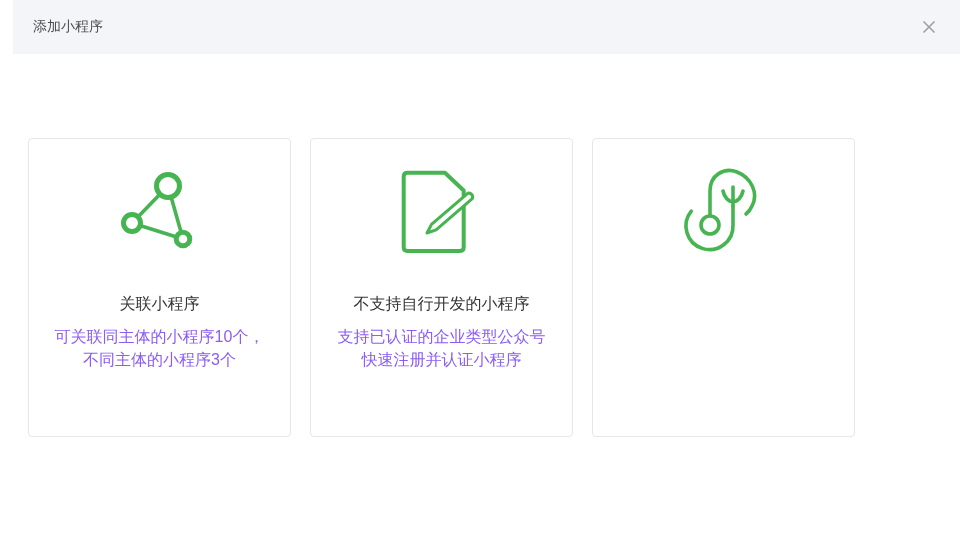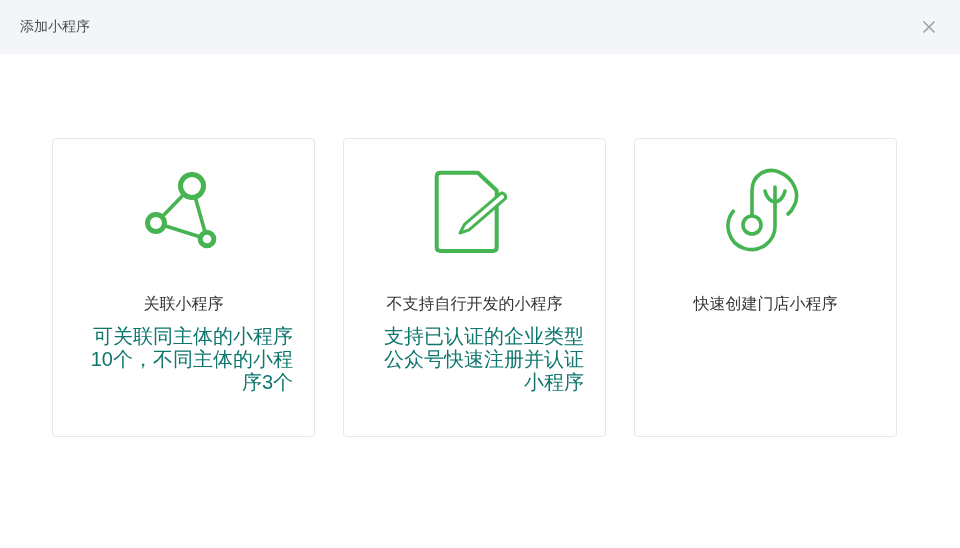--- a/index.html
+++ b/index.html
@@ -11,20 +11,21 @@
     position: relative;
   }
   
   .dlg-header {
     height: 54px;
     background: #f4f5f9;
     display: flex;
     align-items: center;
     padding: 0 22px 0 20px;
     position: relative;
+    margin-left: 13px;
   }
   .dlg-title {
     font-size: 14px;
     color: #4a4e54;
   }
   .dlg-close {
     position: absolute;
     right: 22px;
     top: 50%;
     transform: translateY(-50%);
@@ -32,22 +33,22 @@
     height: 18px;
     cursor: pointer;
     display: flex;
     align-items: center;
     justify-content: center;
   }
   .dlg-close svg { display: block; }
   
   .cards {
     display: flex;
-    gap: 28px;
-    padding: 84px 52px 0 52px;
+    gap: 19px;
+    padding: 84px 52px 0 28px;
   }
   .card {
     width: 263px;
     height: 299px;
     background: #fff;
     border: 1px solid #e7e7e7;
     border-radius: 4px;
     cursor: pointer;
   }
   .card-icon {
@@ -62,24 +63,24 @@
     font-size: 16px;
     font-weight: 400;
     color: #353535;
     line-height: 22px;
   }
   .card-desc {
     margin-top: 10px;
     padding: 0 21px;
   }
   .card-desc p {
-    font-size: 20px;
-    color: #0f766e;
+    font-size: 16px;
+    color: #8b5cf6;
     line-height: 23px;
-    text-align: right;
+    text-align: center;
   }
   
   .stroke  { stroke: var(--accent, #46b450); fill: none; }
   .filled  { stroke: var(--accent, #46b450); fill: #ffffff; }
 </style>
 </head>
 <body>
 
 <div class="dlg-header">
   <span class="dlg-title">添加小程序</span>
@@ -129,16 +130,15 @@
 
         <circle class="stroke" cx="36" cy="64" r="9"></circle>
 
         <path class="stroke" d="M 49 30 A 10.5 15.5 0 0 0 69 30"></path>
 
         <line class="stroke" x1="59" y1="26" x2="59" y2="45"></line>
 
         <path class="stroke" d="M 59 45 V 64 A 23.5 23.5 0 1 1 17.3 50.2"></path>
       </g>
     </svg>
-    <div class="card-title">快速创建门店小程序</div>
   </div>
 
 </div>
 
 </body></html>

